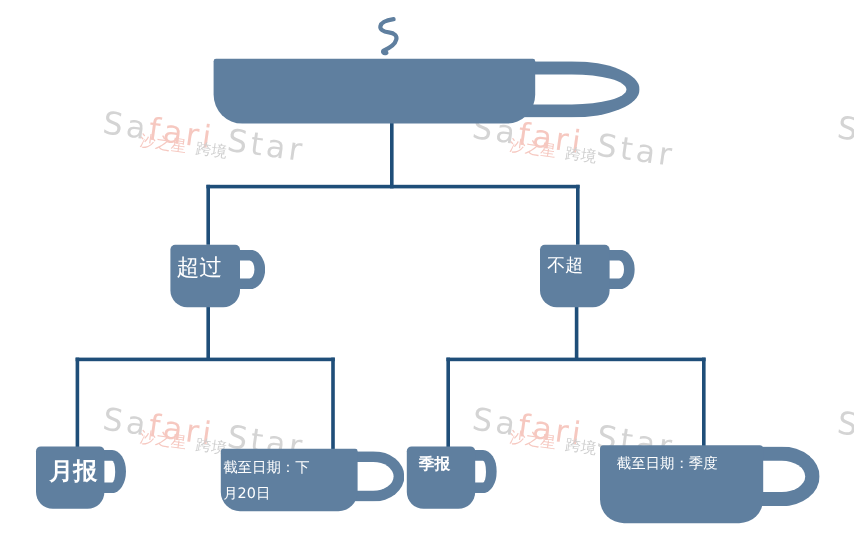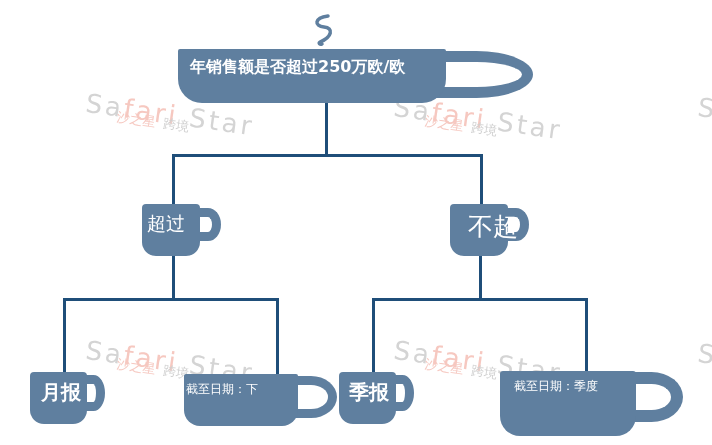--- a/index.html
+++ b/index.html
@@ -73,54 +73,54 @@
   <div class="line" style="left:585px;top:298px;width:3px;height:75px;"></div>
 </div>
 
 <div class="layer" style="left:0;top:0;">
   <svg class="abs" style="left:308px;top:12px;" width="30" height="36" viewBox="0 0 30 36">
     <path d="M20 4 C 6 6, 6 14, 16 15 C 26 16, 24 25, 12 30 C 10 31, 12 33, 14 32" fill="none" stroke="#5f7f9f" stroke-width="3.5" stroke-linecap="round"></path>
   </svg>
   <div class="mug-handle" style="left:420px;top:51px;width:113px;height:47px;border-radius:0 50% 50% 0 / 0 50% 50% 0;border-width:11px;"></div>
   <div class="mug-body" style="left:178px;top:49px;width:268px;height:54px;border-radius:2px 2px 24px 24px;"></div>
   <div class="mug-text bold" style="left:190px;top:56px;font-size:16px;line-height:22px;">
-    <div>年销售额是否超过250万欧/欧</div>
   </div>
 </div>
 
 <div class="layer" style="left:0;top:0;">
   <div class="mug-handle" style="left:195px;top:208px;width:26px;height:33px;border-radius:0 50% 50% 0;"></div>
   <div class="mug-body" style="left:142px;top:204px;width:58px;height:52px;"></div>
   <div class="mug-text" style="left:147px;top:212px;font-size:19px;">超过</div>
 </div>
 
 <div class="layer" style="left:0;top:0;">
   <div class="mug-handle" style="left:503px;top:208px;width:26px;height:33px;border-radius:0 50% 50% 0;"></div>
   <div class="mug-body" style="left:450px;top:204px;width:58px;height:52px;"></div>
-  <div class="mug-text" style="left:456px;top:212px;font-size:25px;margin-left:12px;">不超</div>
+  <div class="mug-text" style="left:456px;top:212px;font-size:15px;">不超</div>
 </div>
 
 <div class="layer" style="left:0;top:0;">
   <div class="mug-handle" style="left:82px;top:375px;width:23px;height:36px;border-radius:0 50% 50% 0;"></div>
   <div class="mug-body" style="left:30px;top:372px;width:57px;height:52px;"></div>
   <div class="mug-text bold" style="left:41px;top:380px;font-size:20px;">月报</div>
 </div>
 
 <div class="layer" style="left:0;top:0;">
   <div class="mug-handle" style="left:285px;top:376px;width:52px;height:42px;border-radius:0 50% 50% 0 / 0 50% 50% 0;"></div>
   <div class="mug-body" style="left:184px;top:374px;width:114px;height:52px;border-radius:2px 2px 16px 16px;"></div>
   <div class="mug-text" style="left:186px;top:378px;font-size:12px;line-height:22px;">
     <div>截至日期：下</div>
+    <div>月20日</div>
   </div>
 </div>
 
 <div class="layer" style="left:0;top:0;">
   <div class="mug-handle" style="left:391px;top:375px;width:23px;height:36px;border-radius:0 50% 50% 0;"></div>
   <div class="mug-body" style="left:339px;top:372px;width:57px;height:52px;"></div>
-  <div class="mug-text bold" style="left:349px;top:380px;font-size:20px;">季报</div>
+  <div class="mug-text bold" style="left:349px;top:380px;font-size:13px;">季报</div>
 </div>
 
 <div class="layer" style="left:0;top:0;">
   <div class="mug-handle" style="left:620px;top:372px;width:63px;height:50px;border-radius:0 50% 50% 0 / 0 50% 50% 0;border-width:12px;"></div>
   <div class="mug-body" style="left:500px;top:371px;width:136px;height:65px;border-radius:3px 3px 20px 20px;"></div>
   <div class="mug-text" style="left:514px;top:375px;font-size:12px;line-height:22px;">
     <div>截至日期：季度</div>
   </div>
 </div>
 

